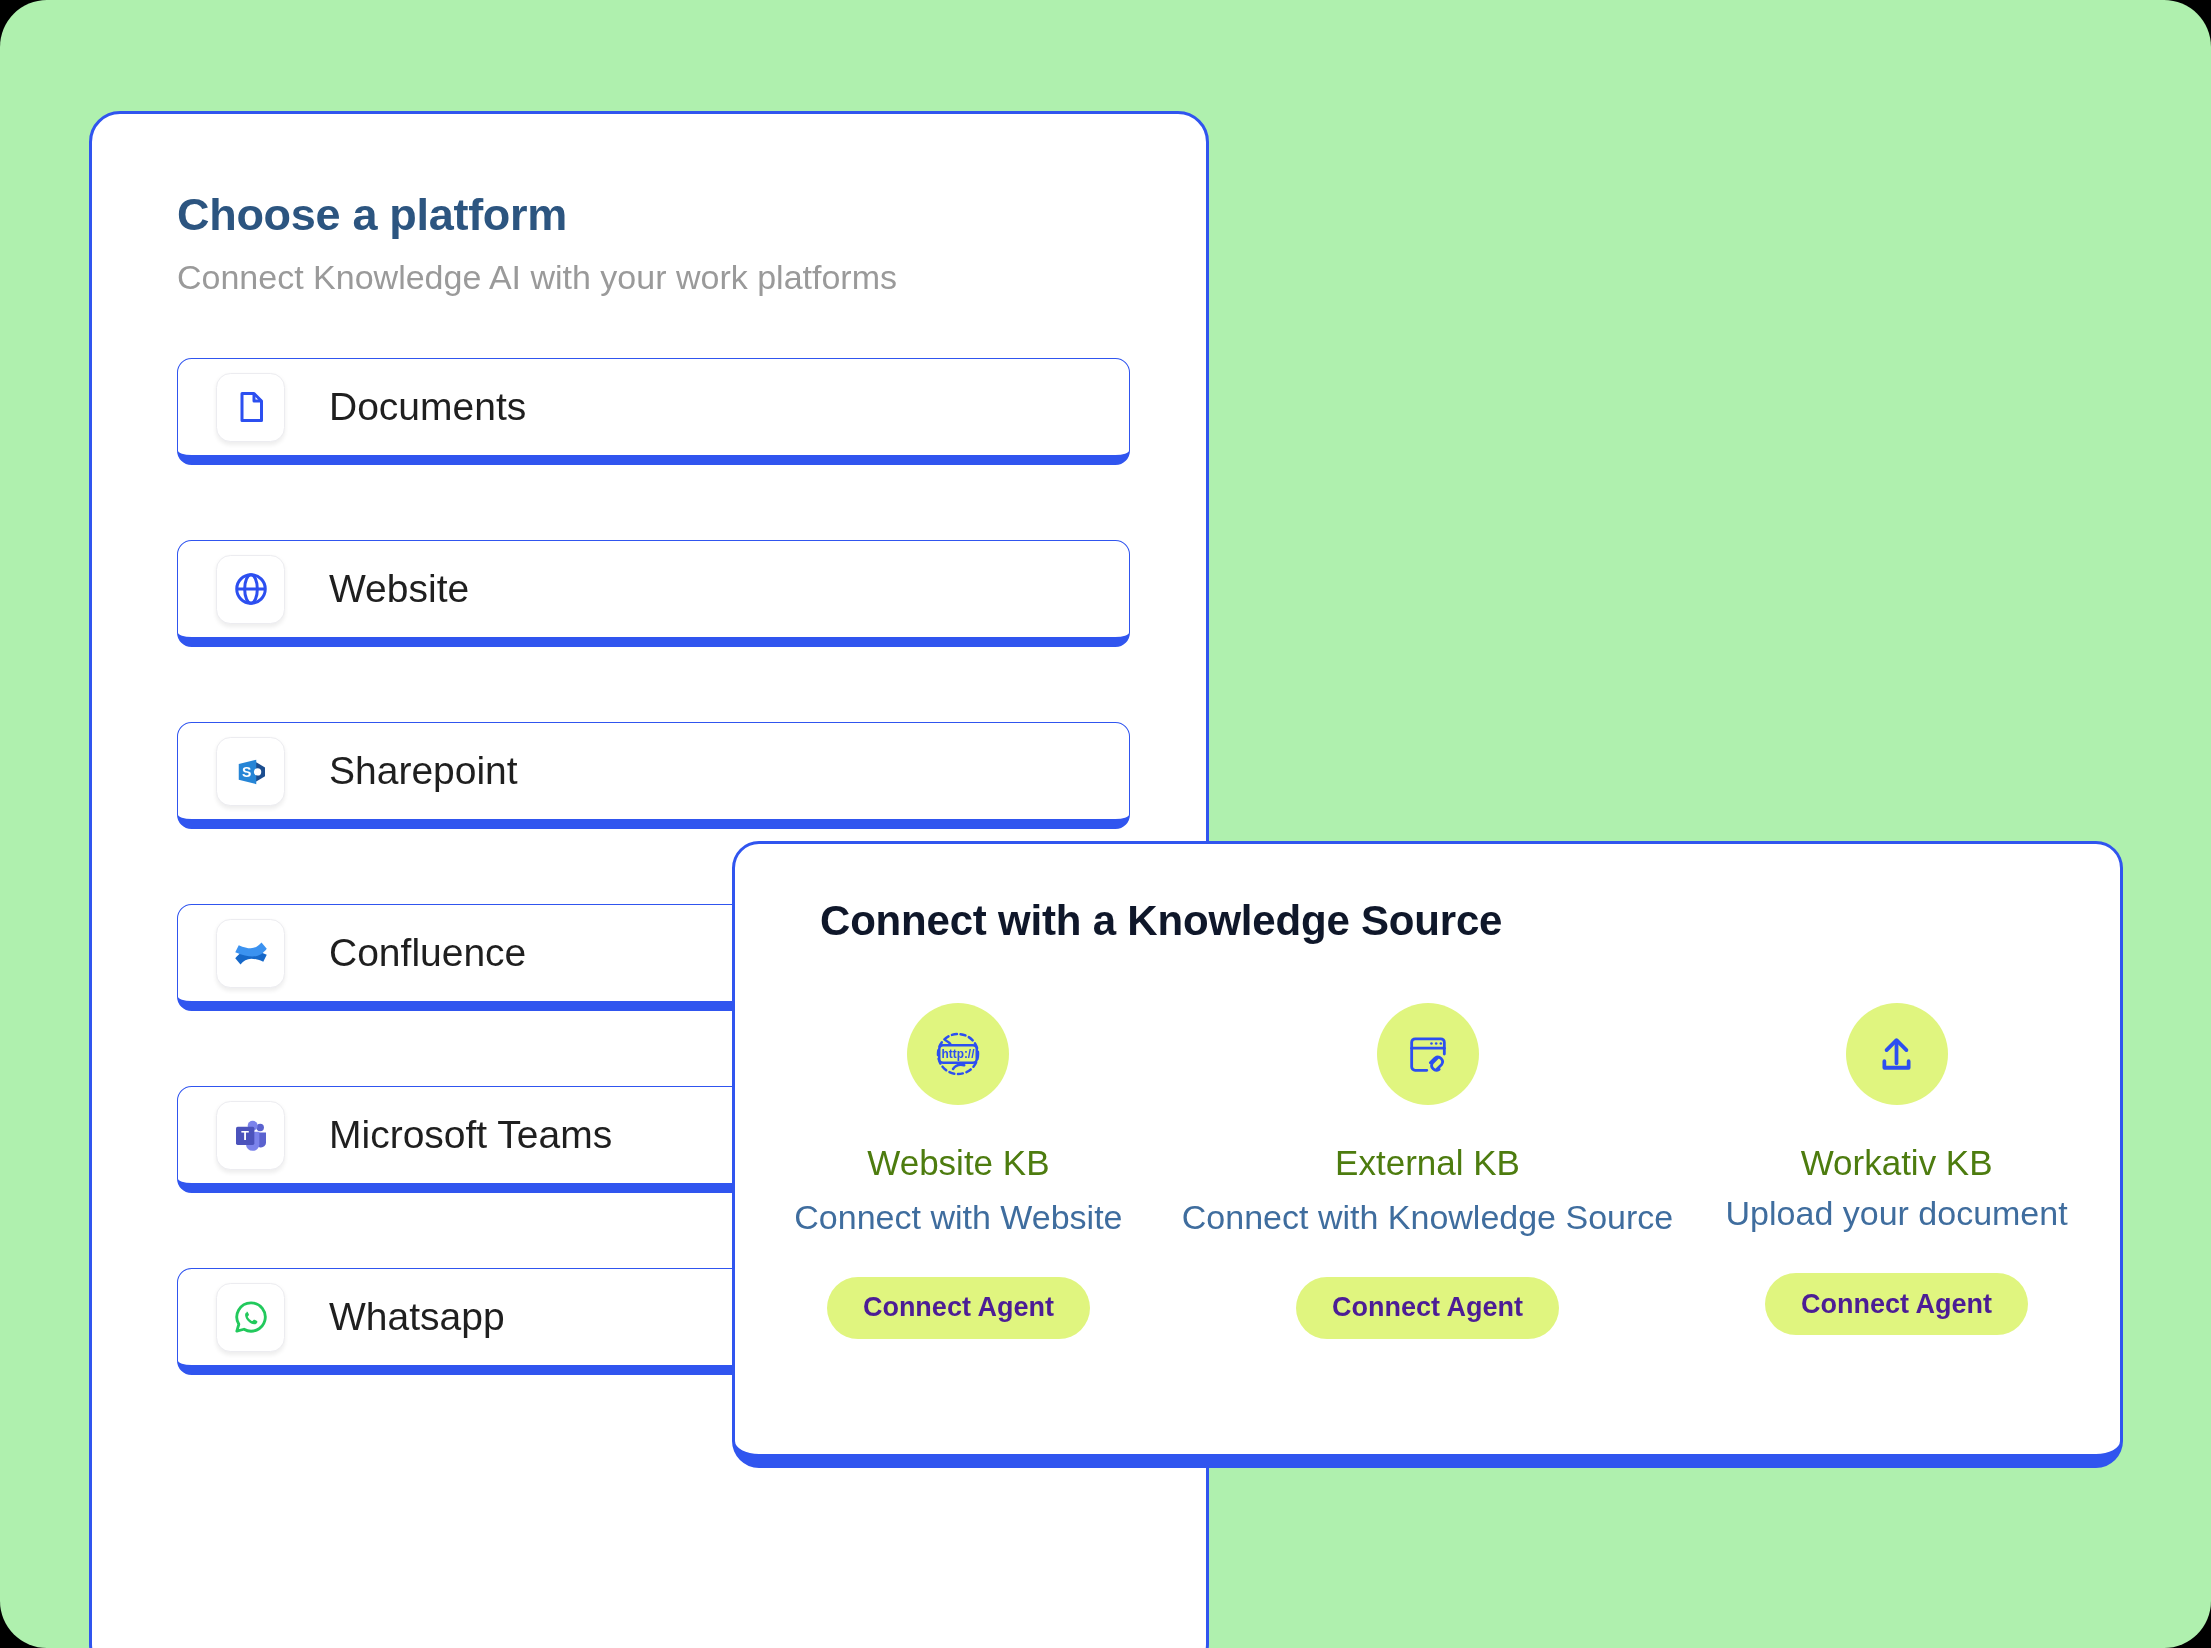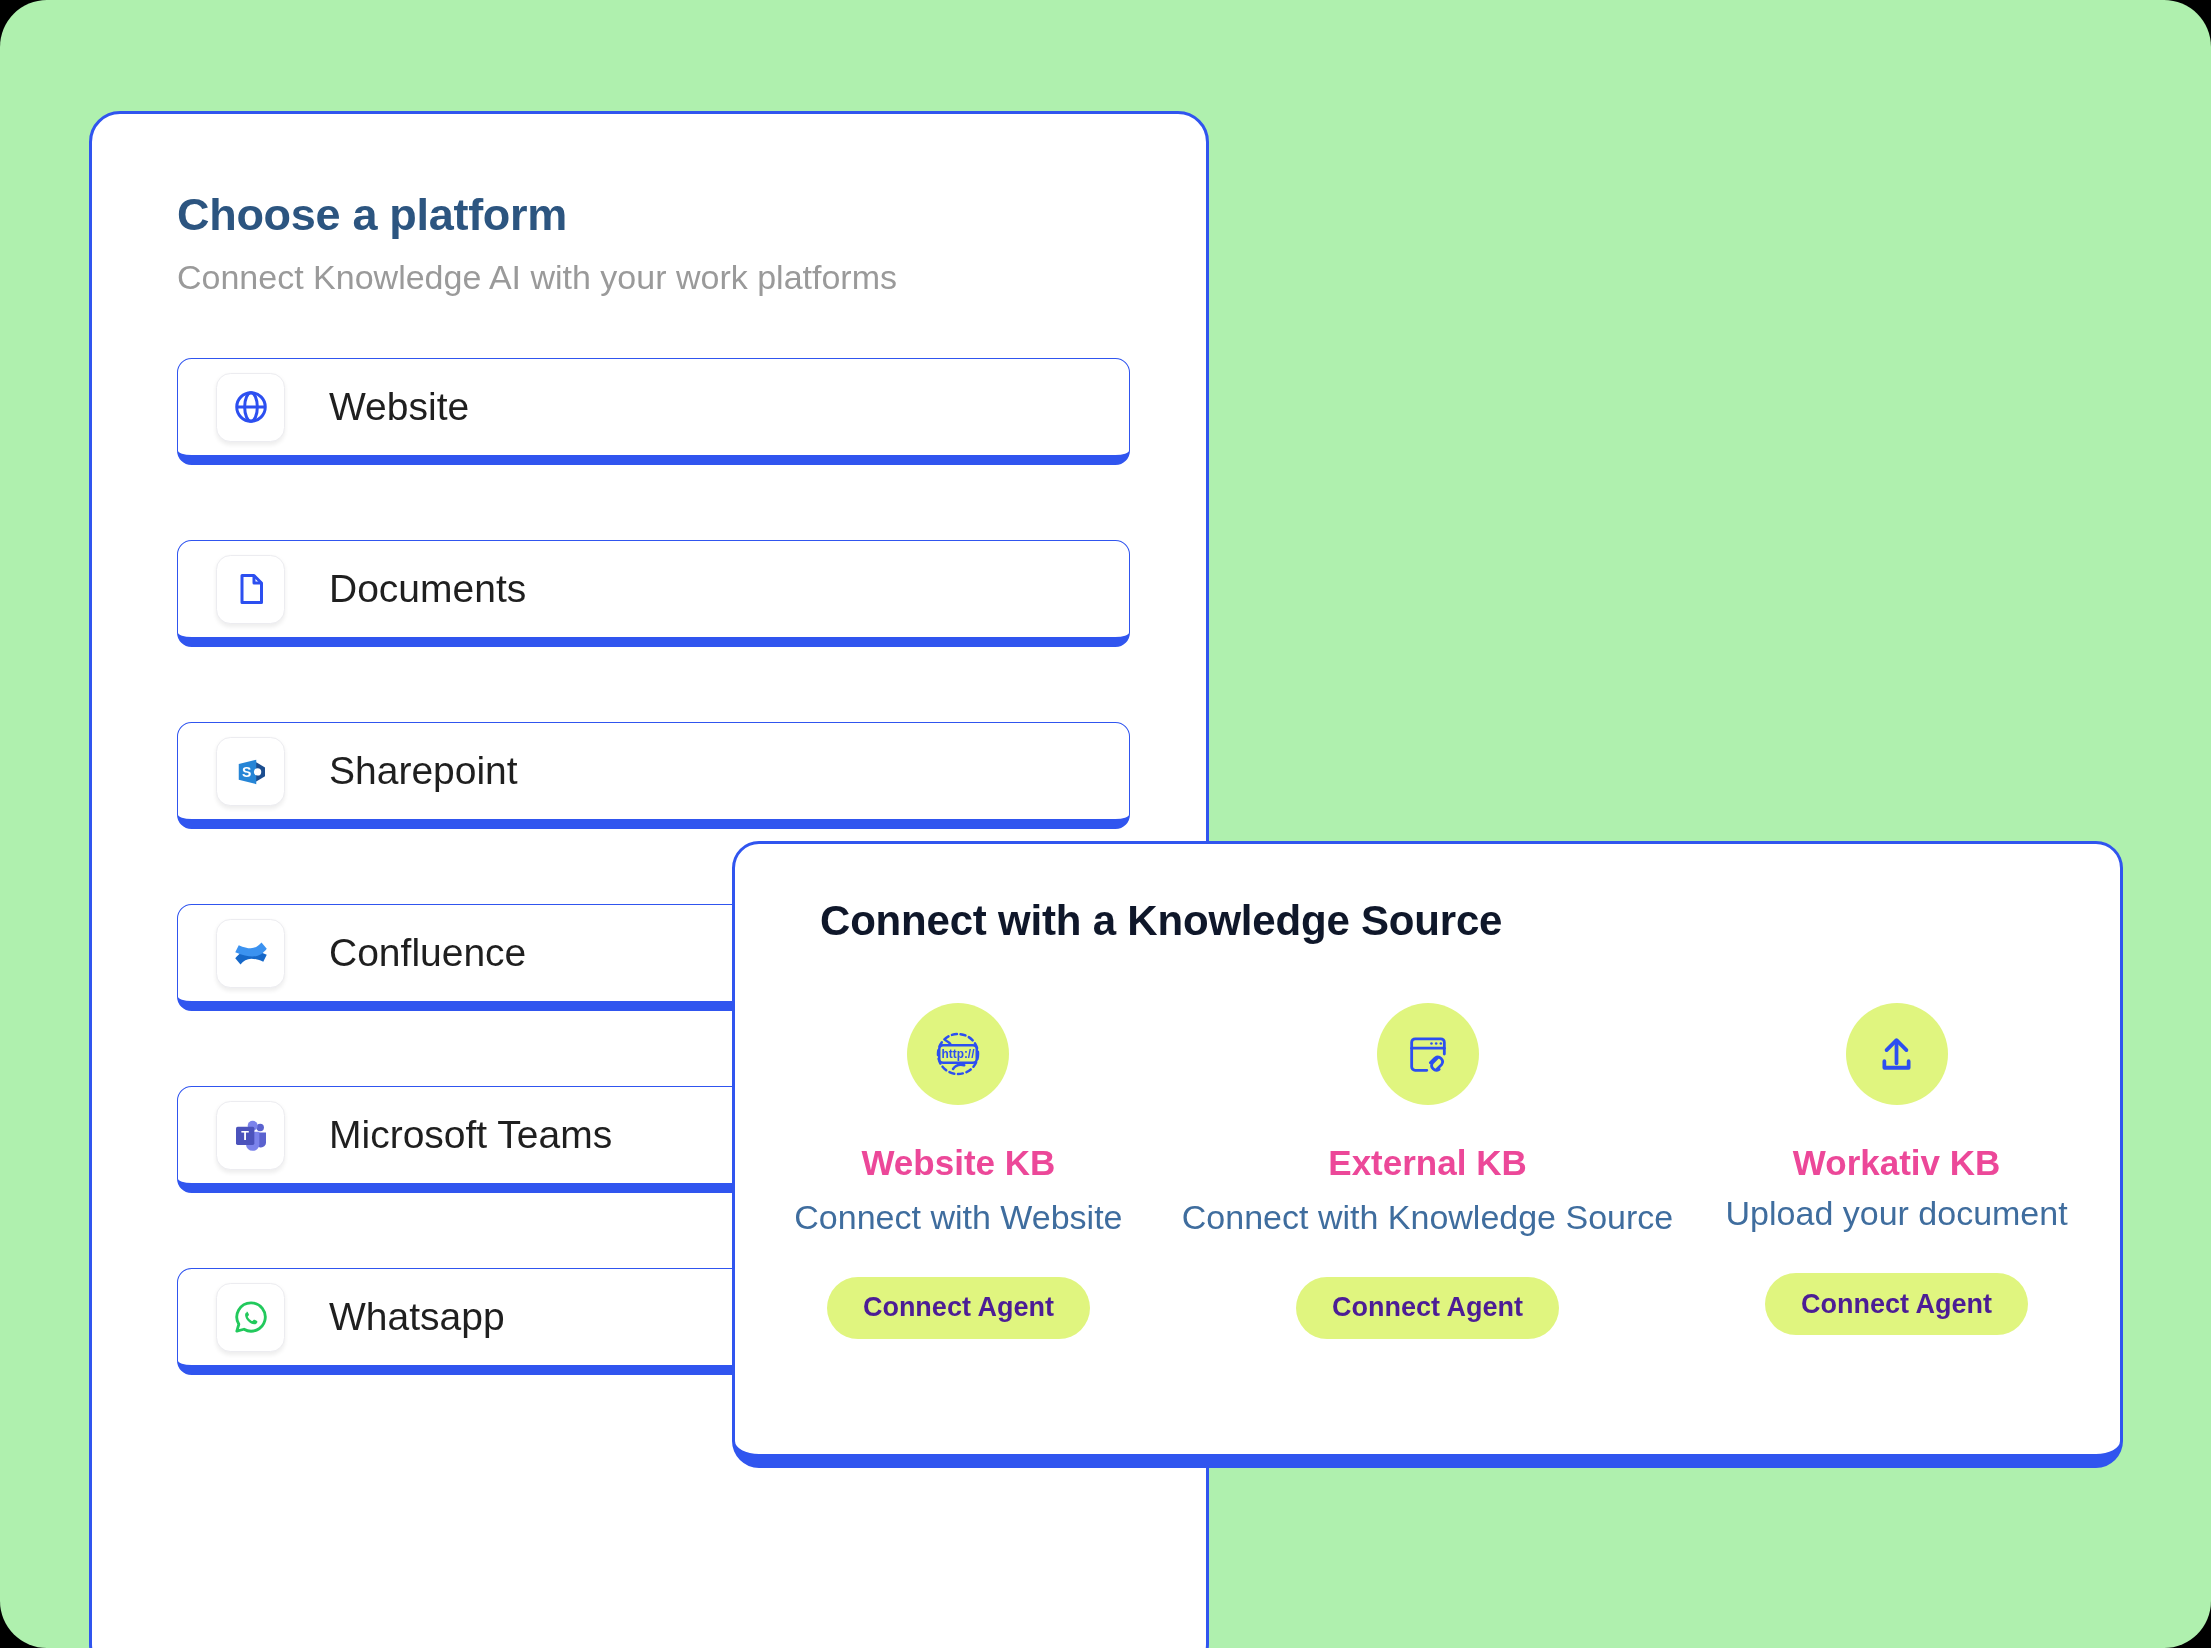--- a/index.html
+++ b/index.html
@@ -155,22 +155,22 @@
     border-radius: 50%;
     background: #e0f57f;
     display: flex;
     align-items: center;
     justify-content: center;
   }
 
   .kb-title {
     margin-top: 38px;
     font-size: 35px;
-    font-weight: bold;
-    color: #ec4899;
+    font-weight: normal;
+    color: #4d7c0f;
     white-space: nowrap;
   }
 
   .kb-subtitle {
     margin-top: 14.5px;
     font-size: 34px;
     color: #3f6d9e;
     white-space: nowrap;
   }
 
@@ -200,37 +200,37 @@
   <div id="platform-panel">
 
     <div id="panel-title">Choose a platform</div>
 
     <div id="panel-subtitle">Connect Knowledge AI with your work platforms</div>
 
     <div id="platform-list">
 
       <div class="platform-row">
         <div class="platform-icon-tile">
+          <svg width="36" height="36" viewBox="0 0 24 24" fill="none" stroke="#2c4ff0" stroke-width="2" stroke-linejoin="round">
+            <path d="M6 3h8l5 5v13H6z"></path>
+            <path d="M14 3v5h5"></path>
+          </svg>
+        </div>
+        <div class="platform-label">Documents</div>
+      </div>
+
+      <div class="platform-row">
+        <div class="platform-icon-tile">
           <svg width="38" height="38" viewBox="0 0 24 24" fill="none" stroke="#2c4ff0" stroke-width="1.9">
             <circle cx="12" cy="12" r="9"></circle>
             <ellipse cx="12" cy="12" rx="4" ry="9"></ellipse>
             <line x1="3" y1="12" x2="21" y2="12"></line>
           </svg>
         </div>
         <div class="platform-label">Website</div>
-      </div>
-
-      <div class="platform-row">
-        <div class="platform-icon-tile">
-          <svg width="36" height="36" viewBox="0 0 24 24" fill="none" stroke="#2c4ff0" stroke-width="2" stroke-linejoin="round">
-            <path d="M6 3h8l5 5v13H6z"></path>
-            <path d="M14 3v5h5"></path>
-          </svg>
-        </div>
-        <div class="platform-label">Documents</div>
       </div>
 
       <div class="platform-row">
         <div class="platform-icon-tile">
           <svg width="42" height="42" viewBox="0 0 48 48">
             <path d="M30 14 L40 20 L40 30 L30 36 L25 25 Z" fill="#1b4d8f"></path>
             <path d="M10 16 L30 11 L30 39 L10 34 Z" fill="#2685d6"></path>
             <circle cx="31.5" cy="25" r="4.2" fill="#ffffff"></circle>
             <text x="19" y="31" font-family="Liberation Sans, sans-serif" font-size="16" font-weight="bold" fill="#ffffff" text-anchor="middle">S</text>
           </svg>

